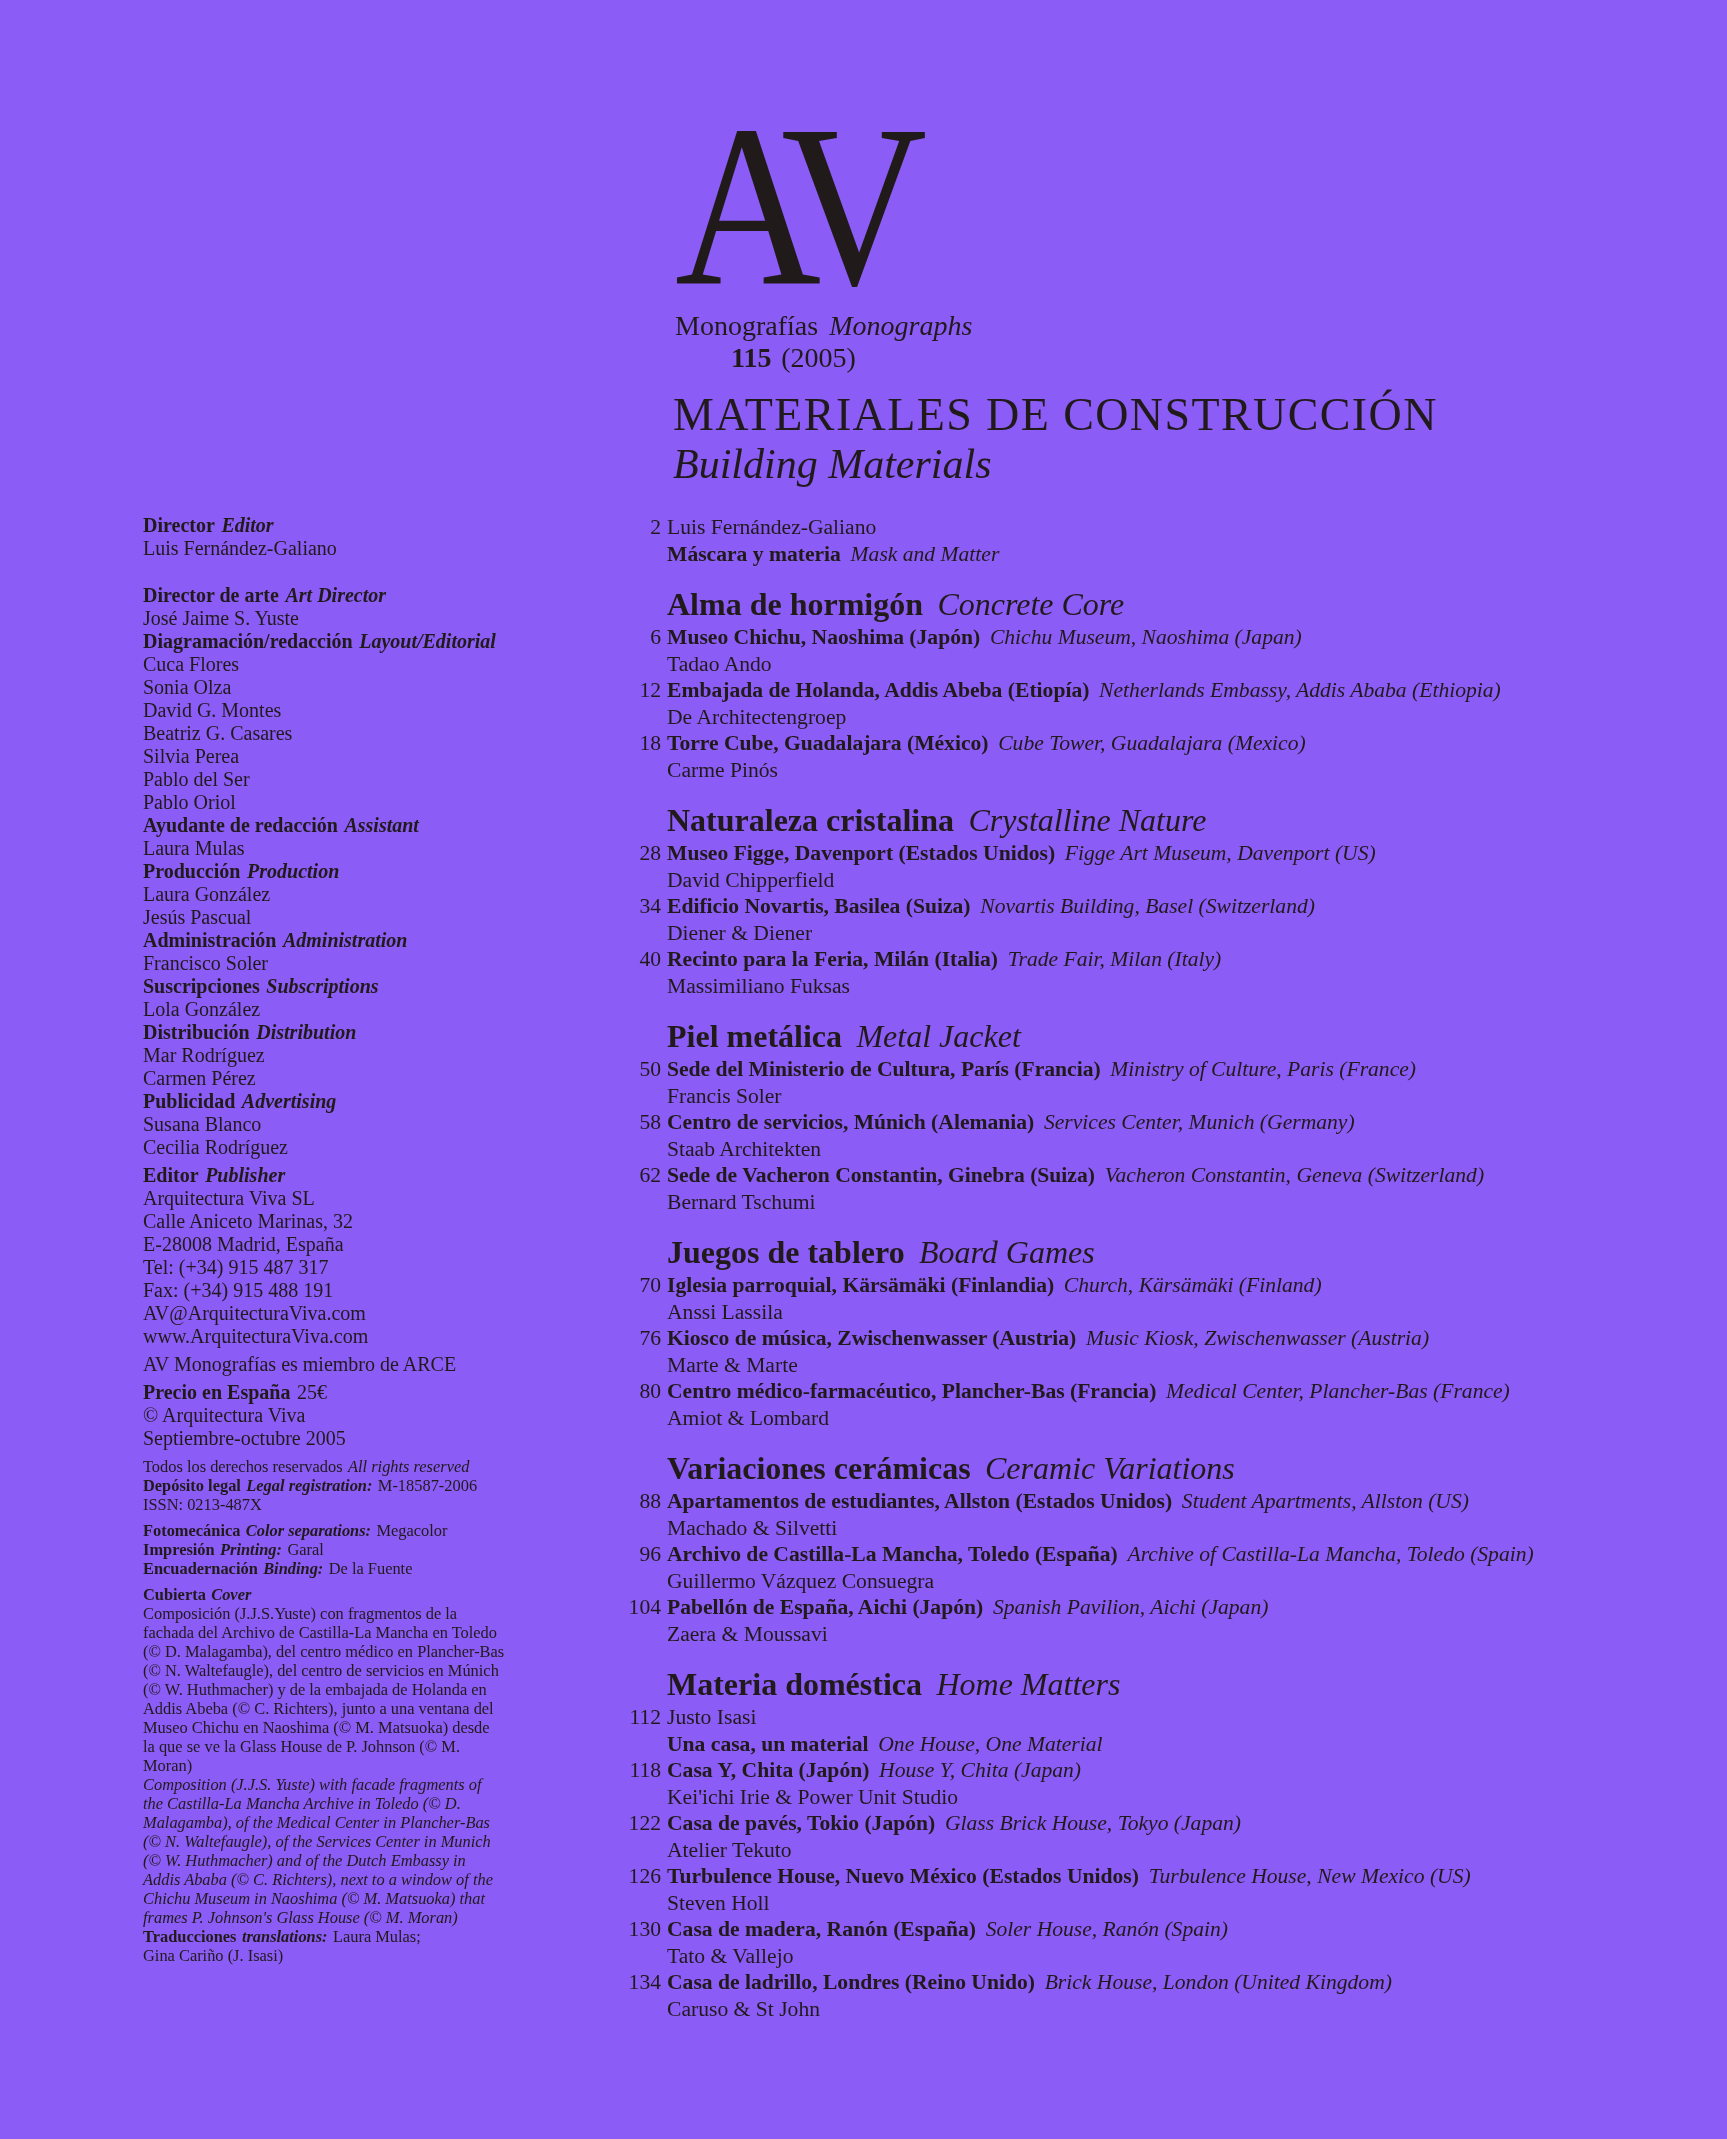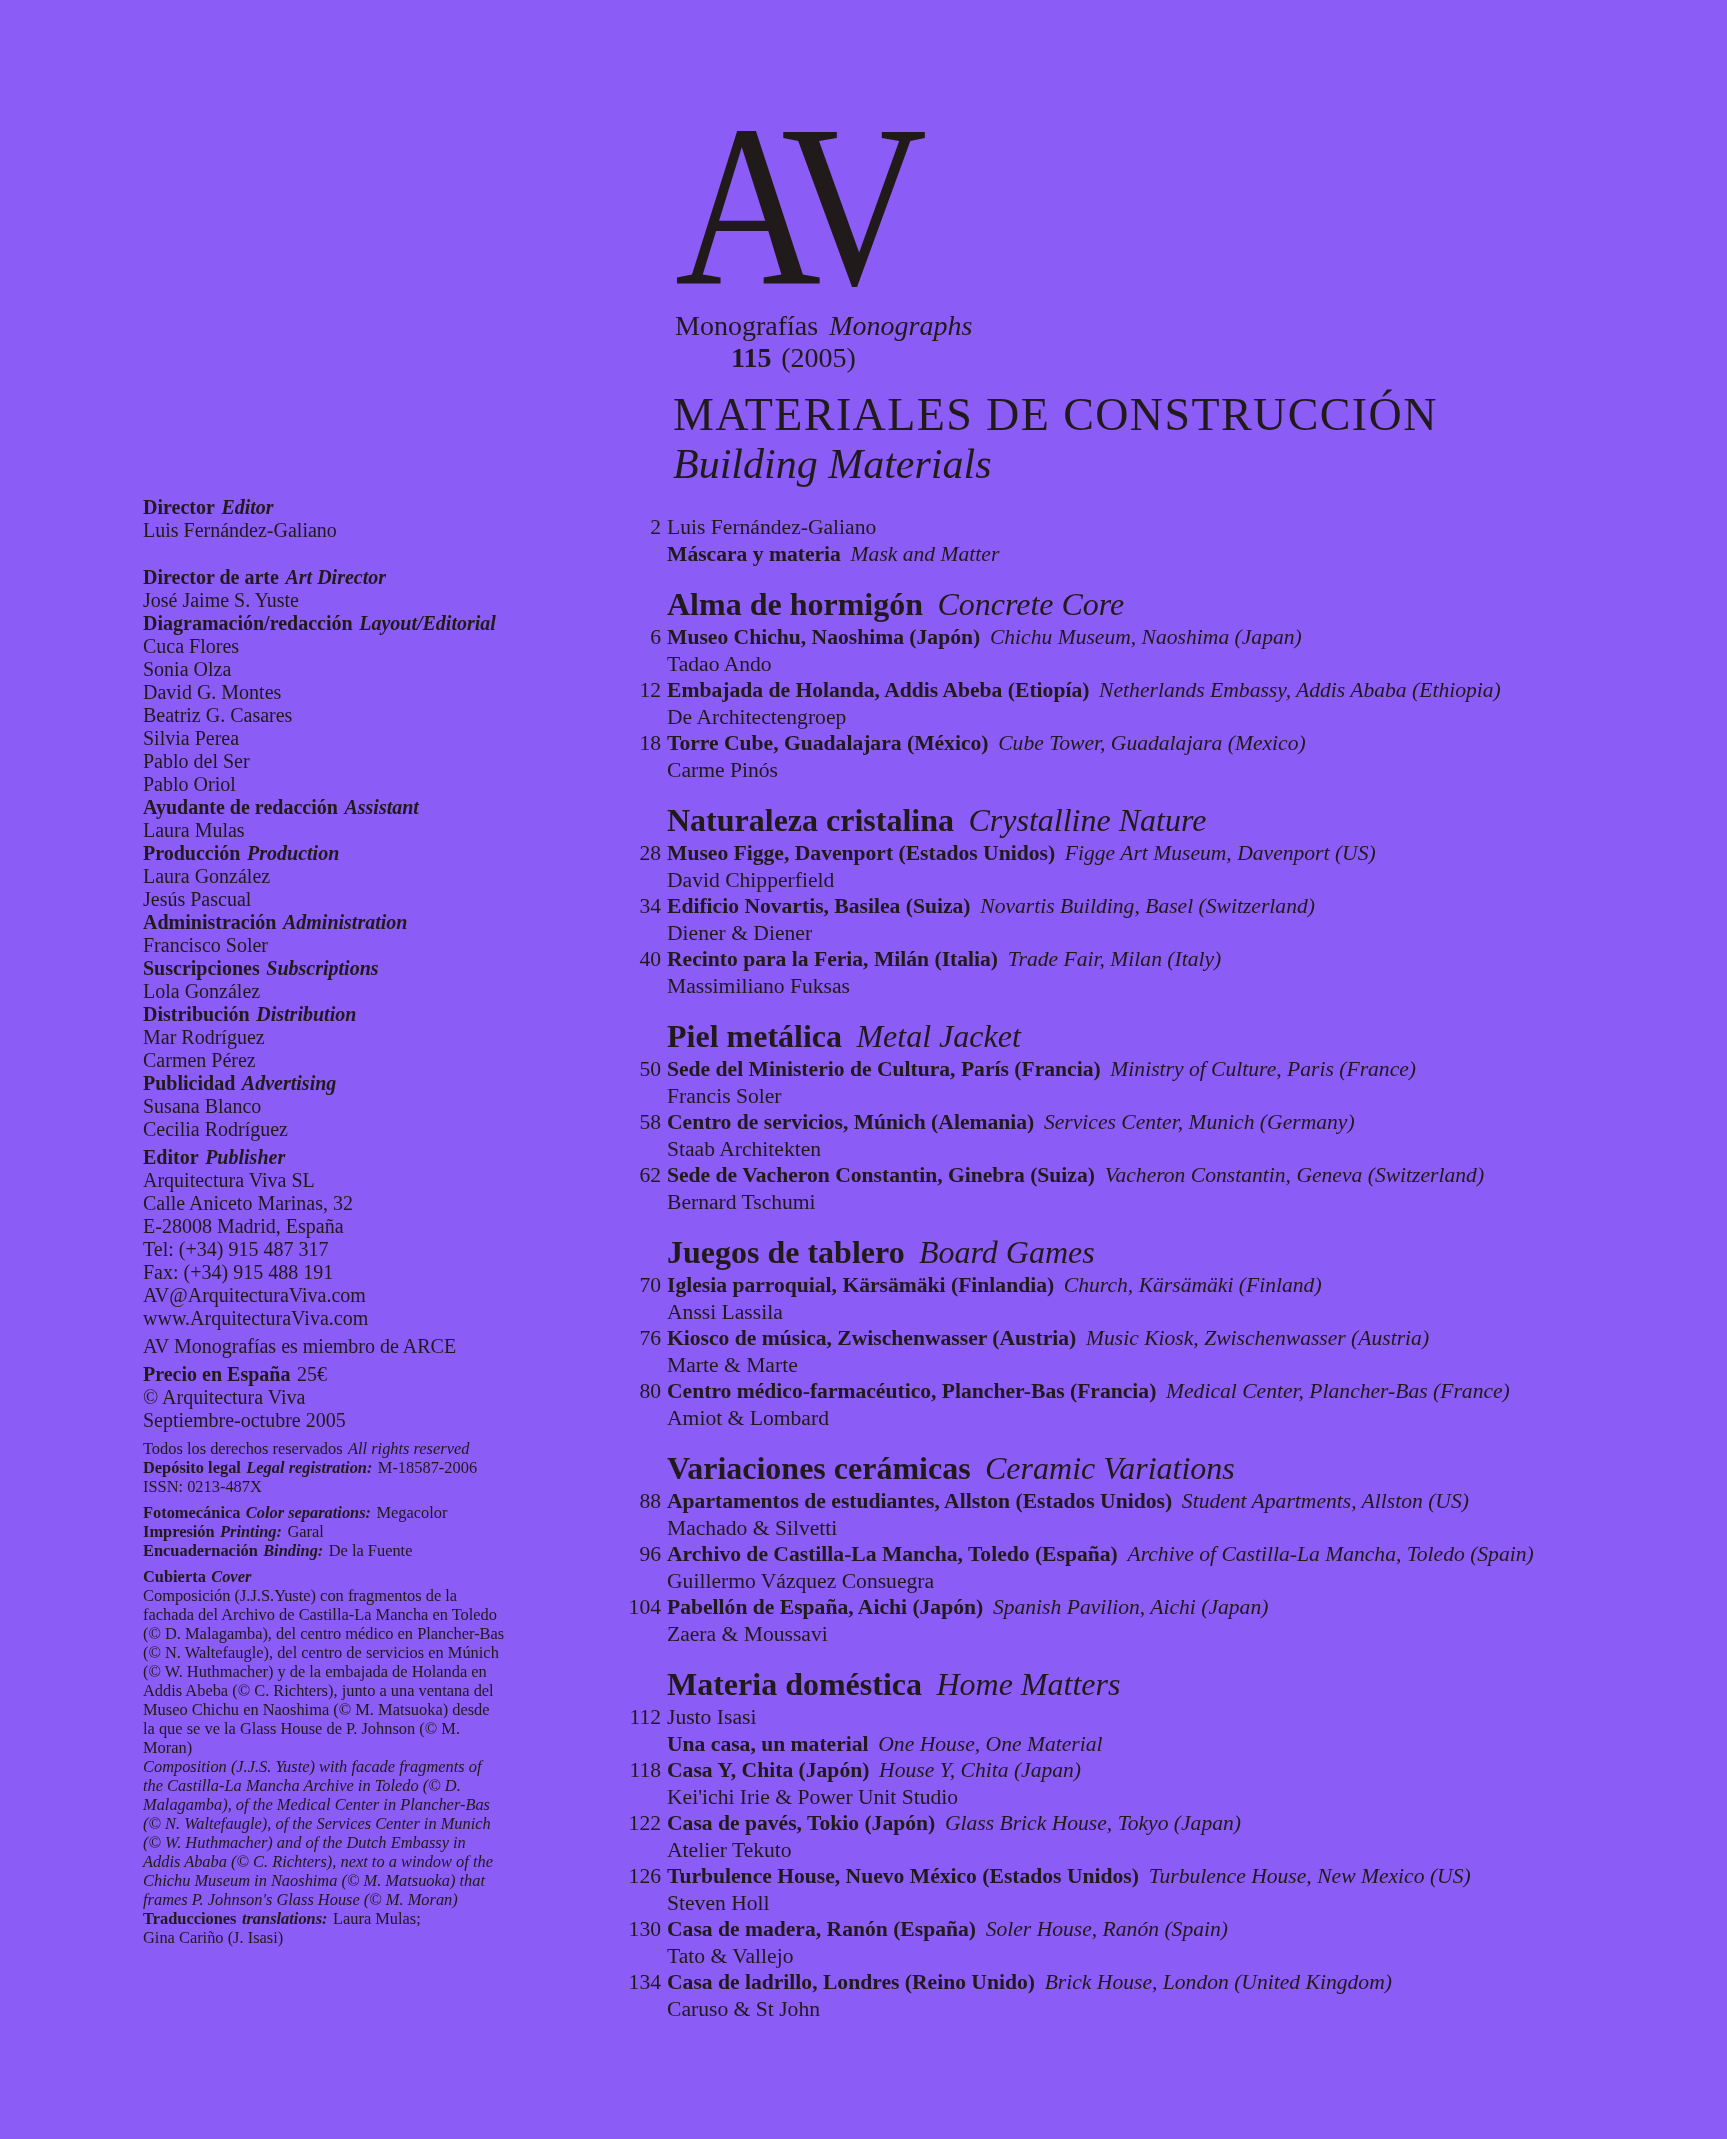--- a/index.html
+++ b/index.html
@@ -39,21 +39,21 @@
   .pagenum{position:absolute;left:0;top:0;width:89px;text-align:right;}
   .line{white-space:nowrap;}
   .t-es{font-weight:700;}
   .t-en{font-style:italic;margin-left:0.45em;}
   .author{font-weight:400;}
   .section-head{margin:18px 0 0 95px;font-size:32px;line-height:39px;white-space:nowrap;}
   .section-head .h-es{font-weight:700;}
   .section-head .h-en{font-style:italic;margin-left:0.45em;}
 
   
-  .sidebar{position:absolute;left:143px;top:496px;width:362px;font-size:20px;line-height:23px;}
+  .sidebar{position:absolute;left:143px;top:514px;width:362px;font-size:20px;line-height:23px;}
   .sb-block{margin-top:5px;}
   .sb-block:first-child{margin-top:0;}
   .sb-block.mt-lg{margin-top:24px;}
   .sb-block.small{font-size:16.4px;line-height:19px;margin-top:7px;}
   .sb-line{white-space:nowrap;}
   .para{white-space:normal;}
   .s-b{font-weight:700;}
   .s-bi{font-weight:700;font-style:italic;}
   .s-i{font-style:italic;}
   .s-r{font-weight:400;font-style:normal;}

